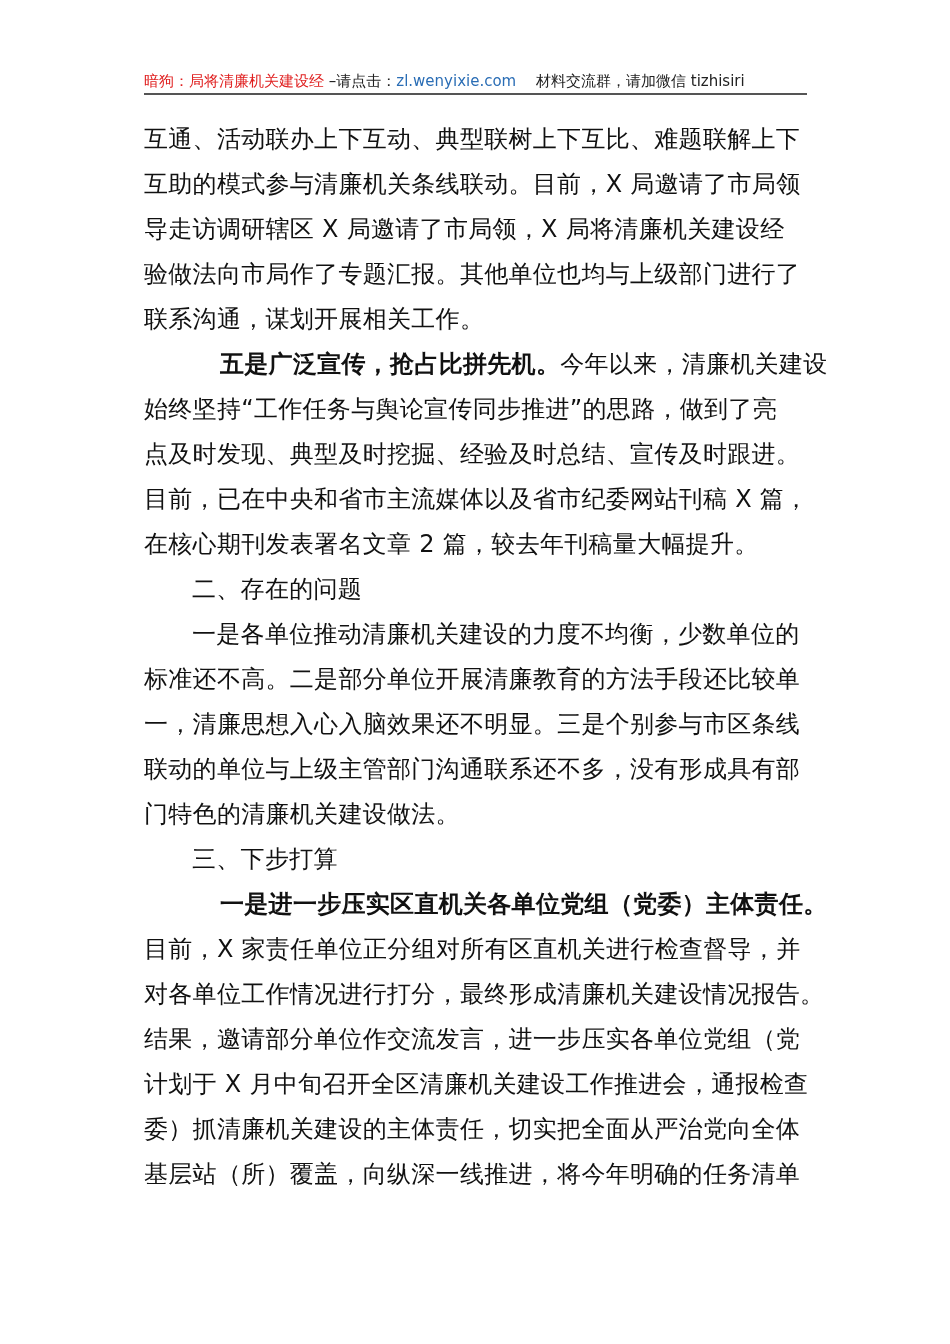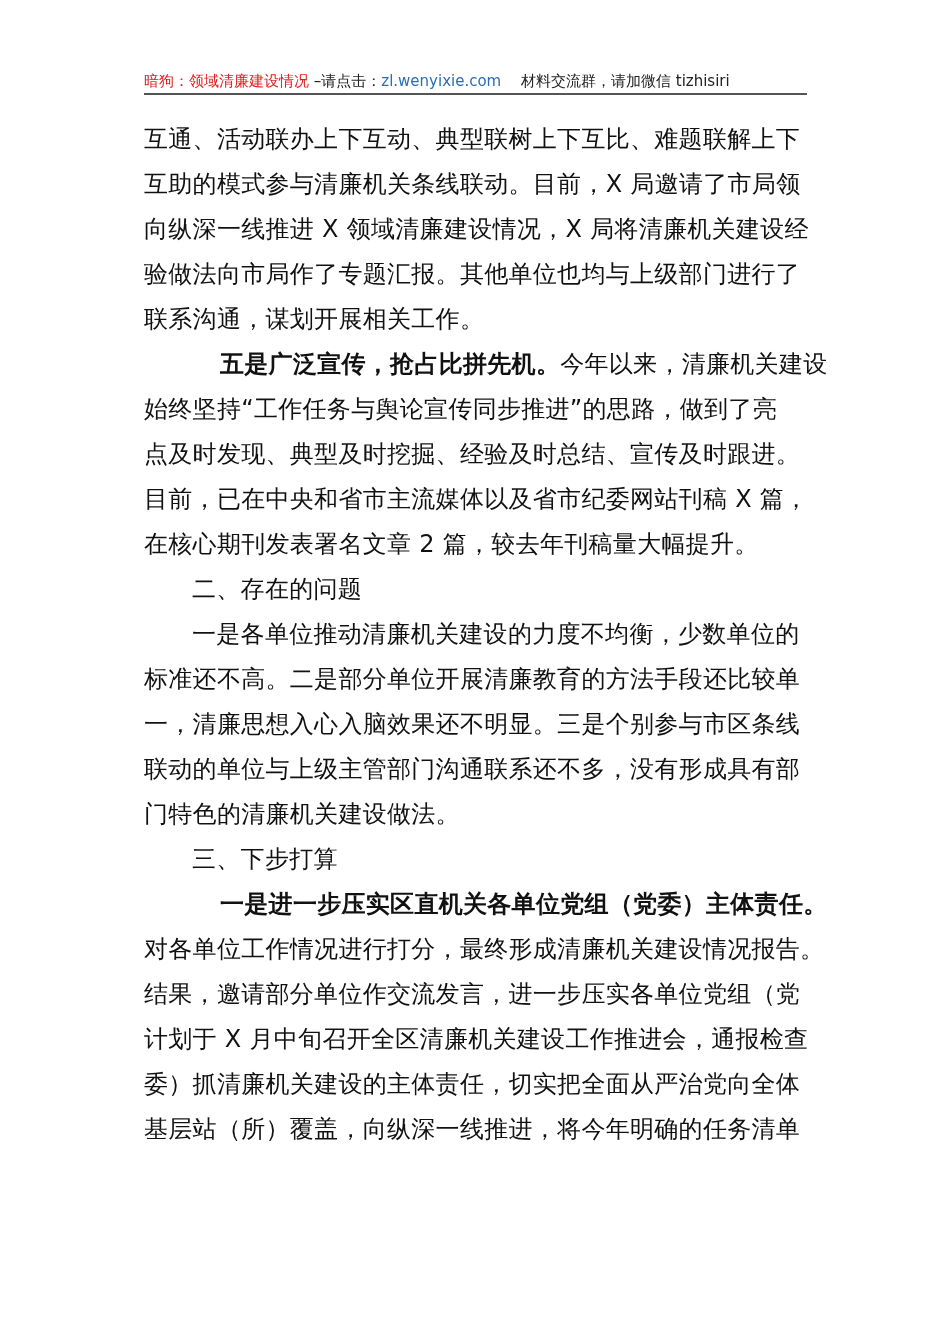--- a/index.html
+++ b/index.html
@@ -13,41 +13,42 @@
   .header-rule { position: absolute; left: 144px; top: 93px; width: 663px; height: 2px; background: #555; }
   .body { position: absolute; left: 144px; top: 117px; width: 663px; }
   .line { height: 45px; font-size: 24px; line-height: 45px; white-space: nowrap; letter-spacing: 0.3px; }
   .indent { padding-left: 48px; }
   .bold { font-weight: bold; margin-left: 28px; }
 </style>
 </head>
 <body>
 
 <div class="header">
-  <span class="red">暗狗：领域清廉建设情况</span><span class="dark"> –请点击：</span><span class="blue">zl.wenyixie.com</span><span class="dark">　 材料交流群，请加微信 tizhisiri</span>
+  <span class="red">暗狗：局将清廉机关建设经</span><span class="dark"> –请点击：</span><span class="blue">zl.wenyixie.com</span><span class="dark">　 材料交流群，请加微信 tizhisiri</span>
 </div>
 <div class="header-rule"></div>
 
 <div class="body">
   <div class="line"><span>互通、活动联办上下互动、典型联树上下互比、难题联解上下</span></div>
   <div class="line"><span>互助的模式参与清廉机关条线联动。目前，X 局邀请了市局领</span></div>
-  <div class="line"><span>向纵深一线推进 X 领域清廉建设情况，X 局将清廉机关建设经</span></div>
+  <div class="line"><span>导走访调研辖区 X 局邀请了市局领，X 局将清廉机关建设经</span></div>
   <div class="line"><span>验做法向市局作了专题汇报。其他单位也均与上级部门进行了</span></div>
   <div class="line"><span>联系沟通，谋划开展相关工作。</span></div>
   <div class="line indent"><span class="bold">五是广泛宣传，抢占比拼先机。</span><span>今年以来，清廉机关建设</span></div>
   <div class="line"><span>始终坚持“工作任务与舆论宣传同步推进”的思路，做到了亮</span></div>
   <div class="line"><span>点及时发现、典型及时挖掘、经验及时总结、宣传及时跟进。</span></div>
   <div class="line"><span>目前，已在中央和省市主流媒体以及省市纪委网站刊稿 X 篇，</span></div>
   <div class="line"><span>在核心期刊发表署名文章 2 篇，较去年刊稿量大幅提升。</span></div>
   <div class="line indent"><span>二、存在的问题</span></div>
   <div class="line indent"><span>一是各单位推动清廉机关建设的力度不均衡，少数单位的</span></div>
   <div class="line"><span>标准还不高。二是部分单位开展清廉教育的方法手段还比较单</span></div>
   <div class="line"><span>一，清廉思想入心入脑效果还不明显。三是个别参与市区条线</span></div>
   <div class="line"><span>联动的单位与上级主管部门沟通联系还不多，没有形成具有部</span></div>
   <div class="line"><span>门特色的清廉机关建设做法。</span></div>
   <div class="line indent"><span>三、下步打算</span></div>
   <div class="line indent"><span class="bold">一是进一步压实区直机关各单位党组（党委）主体责任。</span></div>
+  <div class="line"><span>目前，X 家责任单位正分组对所有区直机关进行检查督导，并</span></div>
   <div class="line"><span>对各单位工作情况进行打分，最终形成清廉机关建设情况报告。</span></div>
   <div class="line"><span>结果，邀请部分单位作交流发言，进一步压实各单位党组（党</span></div>
   <div class="line"><span>计划于 X 月中旬召开全区清廉机关建设工作推进会，通报检查</span></div>
   <div class="line"><span>委）抓清廉机关建设的主体责任，切实把全面从严治党向全体</span></div>
   <div class="line"><span>基层站（所）覆盖，向纵深一线推进，将今年明确的任务清单</span></div>
 </div>
 
 </body></html>

